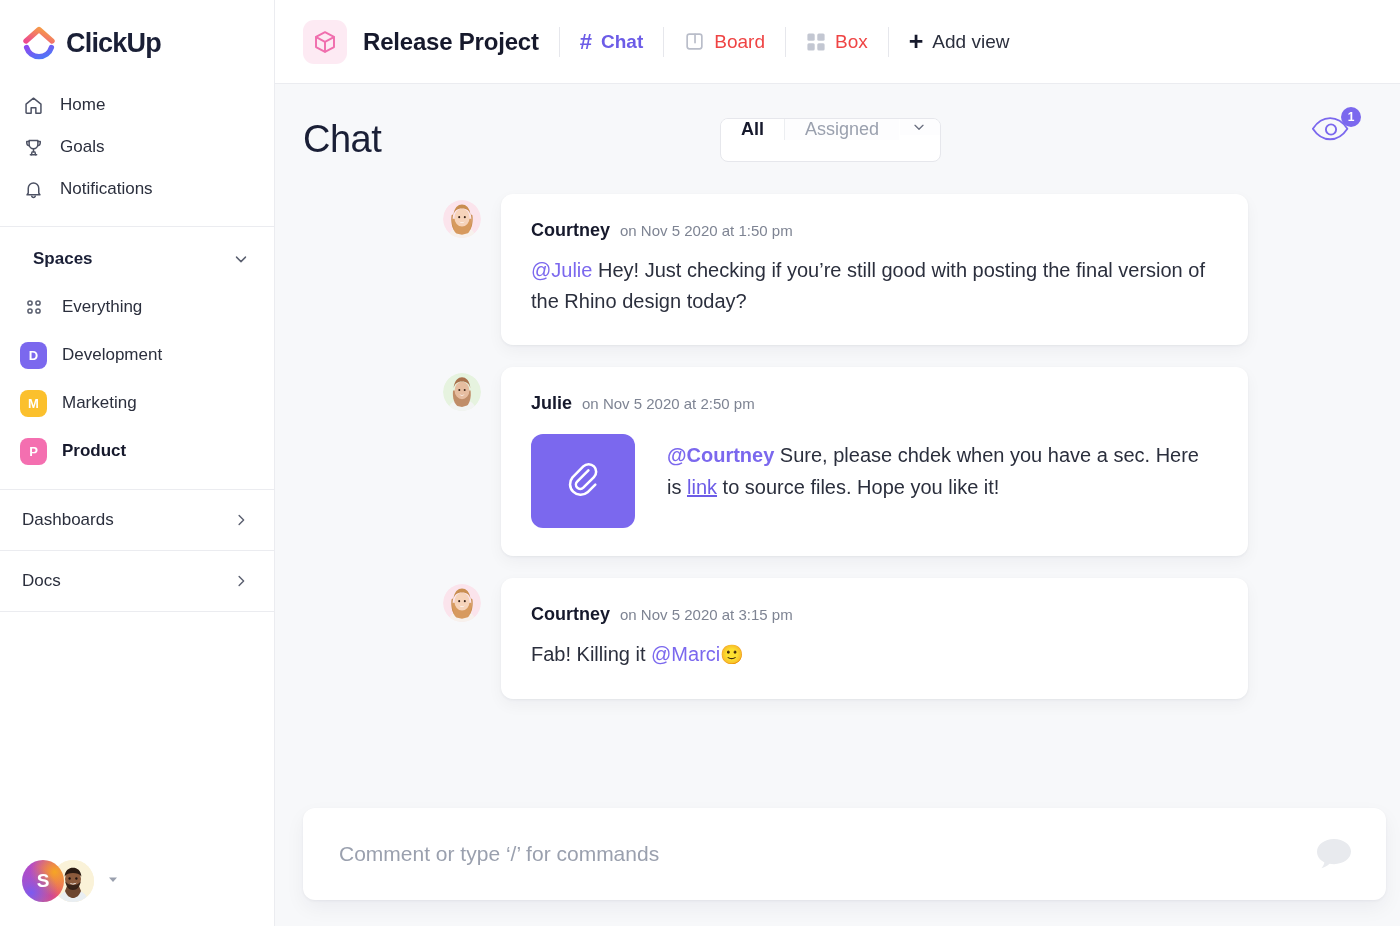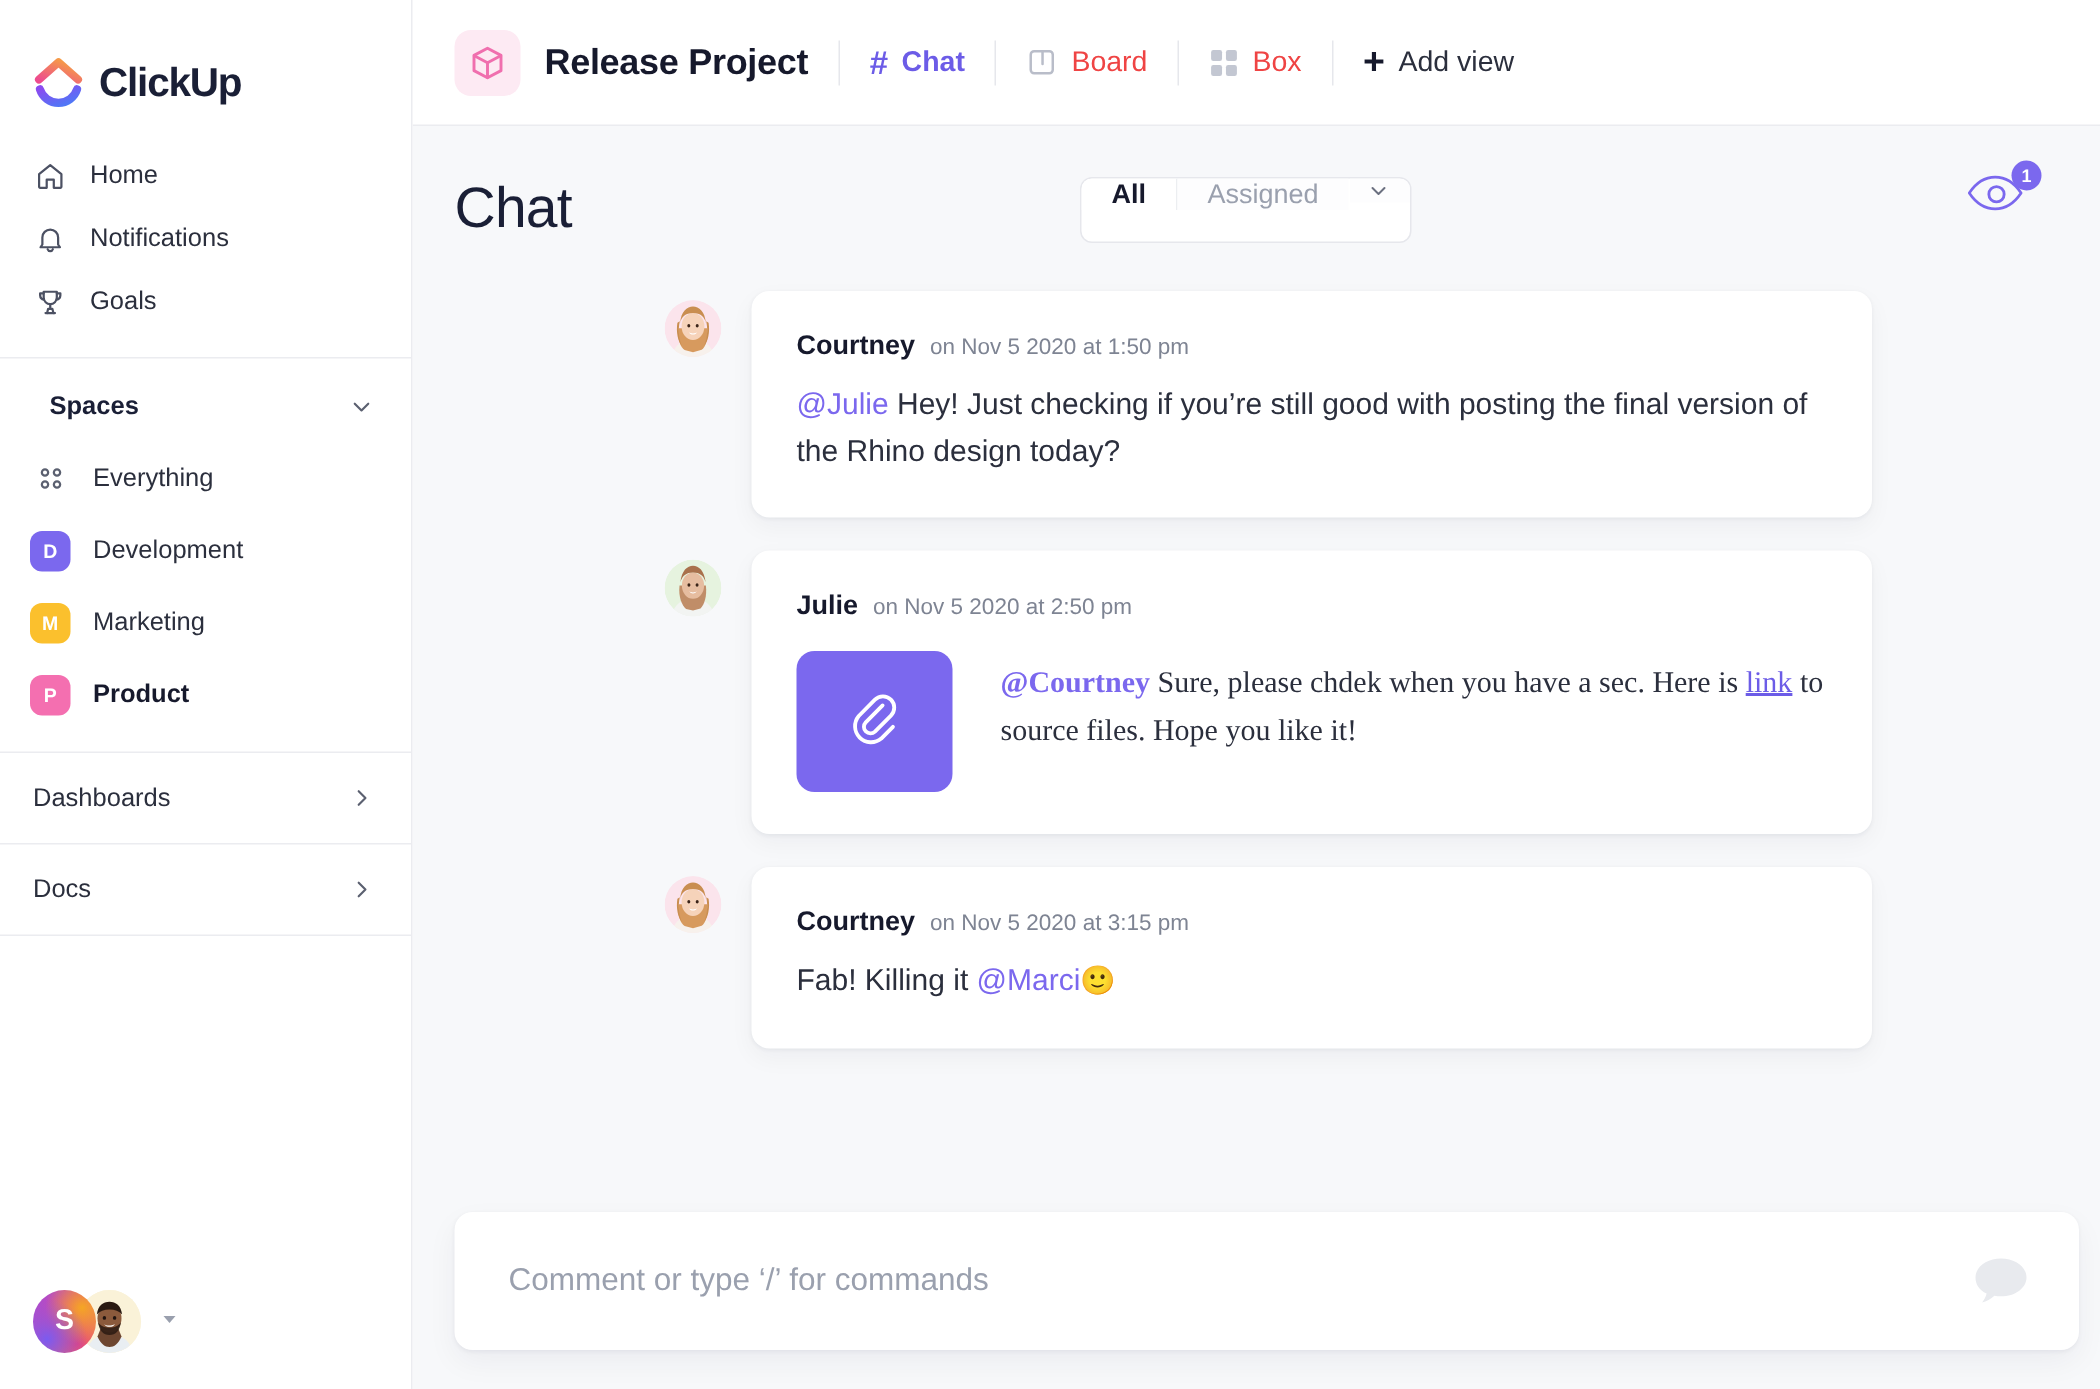--- a/index.html
+++ b/index.html
@@ -29,21 +29,21 @@
     display: flex;
     flex-direction: column;
     position: relative;
     flex: 0 0 275px;
   }
 
   .logo-row {
     display: flex;
     align-items: center;
     gap: 10px;
-    padding: 38px 0 18px 22px;
+    padding: 26px 0 18px 22px;
   }
   .logo-mark {
     width: 34px; height: 34px;
     position: relative;
     flex: 0 0 34px;
   }
   .logo-word {
     font-size: 27px;
     font-weight: bold;
     letter-spacing: -0.8px;
@@ -328,21 +328,21 @@
 
   .msg-text {
     font-size: 20px;
     line-height: 1.56;
     color: #2b2f3d;
   }
   .mention { color: #7b68ee; }
   .mention.bold { font-weight: bold; }
   .inline-link { color: #6c5ce7; text-decoration: underline; cursor: pointer; }
 
-  .msg-body-attach { display: flex; align-items: flex-start; gap: 32px; padding-top: 6px; font-family: Liberation Serif, serif; }
+  .msg-body-attach { display: flex; align-items: flex-start; gap: 32px; padding-top: 6px; }
   .attach-tile {
     width: 104px; height: 94px;
     border-radius: 12px;
     background: #7b68ee;
     flex: 0 0 104px;
     display: flex; align-items: center; justify-content: center;
     cursor: pointer;
   }
   .attach-text { font-size: 20px; line-height: 1.56; color: #2b2f3d; padding-top: 6px; }
 
@@ -411,39 +411,39 @@
           <svg width="21" height="21" viewBox="0 0 24 24" fill="none" stroke="currentColor" stroke-width="1.7" stroke-linecap="round" stroke-linejoin="round">
             <path d="M3.5 10.4 12 3.6l8.5 6.8V20a0.8 0.8 0 0 1-.8.8h-5V14.6h-5.4v6.2h-5a0.8 0.8 0 0 1-.8-.8z"></path>
           </svg>
         </span>
         <span>Home</span>
       </div>
 
       <div class="nav-item">
         <span class="nav-icon">
           <svg width="21" height="21" viewBox="0 0 24 24" fill="none" stroke="currentColor" stroke-width="1.7" stroke-linecap="round" stroke-linejoin="round">
-            <path d="M18 16V10.6a6 6 0 1 0-12 0V16l-1.4 2.1h14.8z"></path>
-            <path d="M10 19.6a2.1 2.1 0 0 0 4 0"></path>
-          </svg>
-        </span>
-        <span>Notifications</span>
-      </div>
-
-      <div class="nav-item">
-        <span class="nav-icon">
-          <svg width="21" height="21" viewBox="0 0 24 24" fill="none" stroke="currentColor" stroke-width="1.7" stroke-linecap="round" stroke-linejoin="round">
             <path d="M7 4h10v4.4a5 5 0 0 1-10 0z"></path>
             <path d="M7 5.2H4.3v1.6A3.4 3.4 0 0 0 7.2 10"></path>
             <path d="M17 5.2h2.7v1.6A3.4 3.4 0 0 1 16.8 10"></path>
             <path d="M12 13.4V17"></path>
             <path d="M8.4 20.2h7.2"></path>
             <path d="M9.6 20.2 10.4 17h3.2l.8 3.2"></path>
           </svg>
         </span>
         <span>Goals</span>
+      </div>
+
+      <div class="nav-item">
+        <span class="nav-icon">
+          <svg width="21" height="21" viewBox="0 0 24 24" fill="none" stroke="currentColor" stroke-width="1.7" stroke-linecap="round" stroke-linejoin="round">
+            <path d="M18 16V10.6a6 6 0 1 0-12 0V16l-1.4 2.1h14.8z"></path>
+            <path d="M10 19.6a2.1 2.1 0 0 0 4 0"></path>
+          </svg>
+        </span>
+        <span>Notifications</span>
       </div>
 
     </nav>
 
     <div class="sidebar-divider"></div>
 
     <div class="section-head">
       <span class="title">Spaces</span>
       <span class="chev">
         <svg width="18" height="18" viewBox="0 0 24 24" fill="none" stroke="currentColor" stroke-width="1.9" stroke-linecap="round" stroke-linejoin="round">

